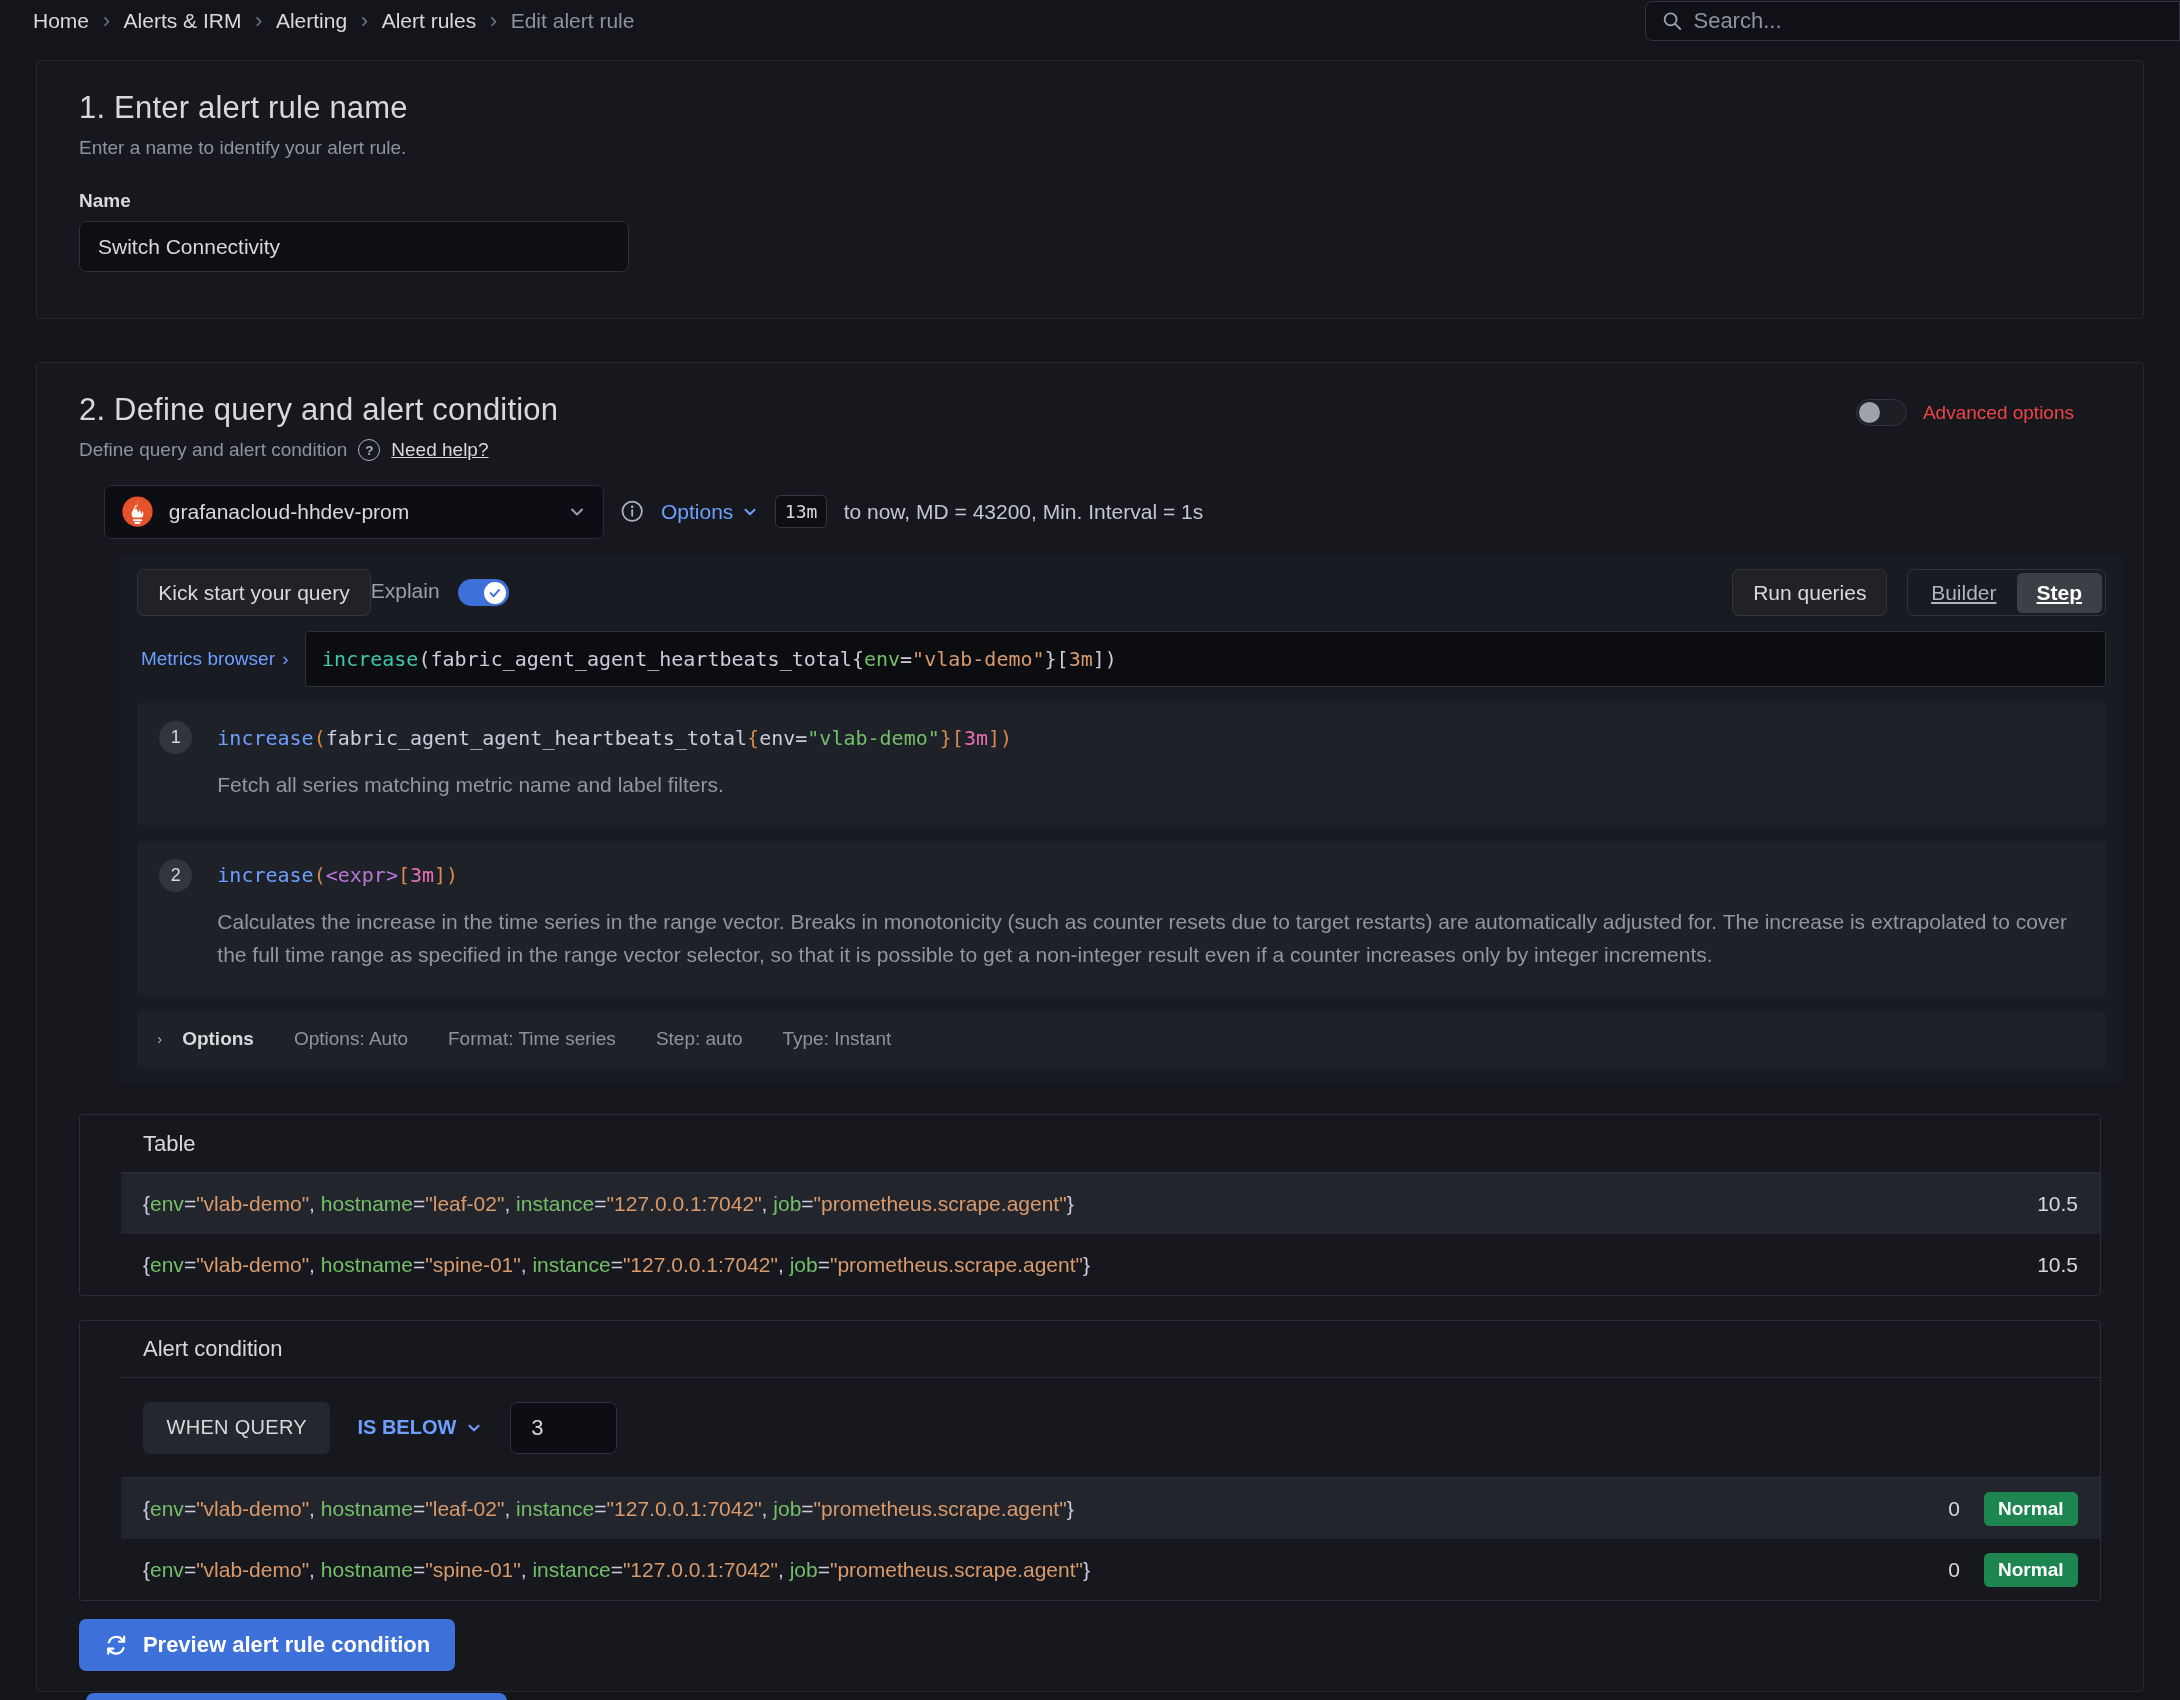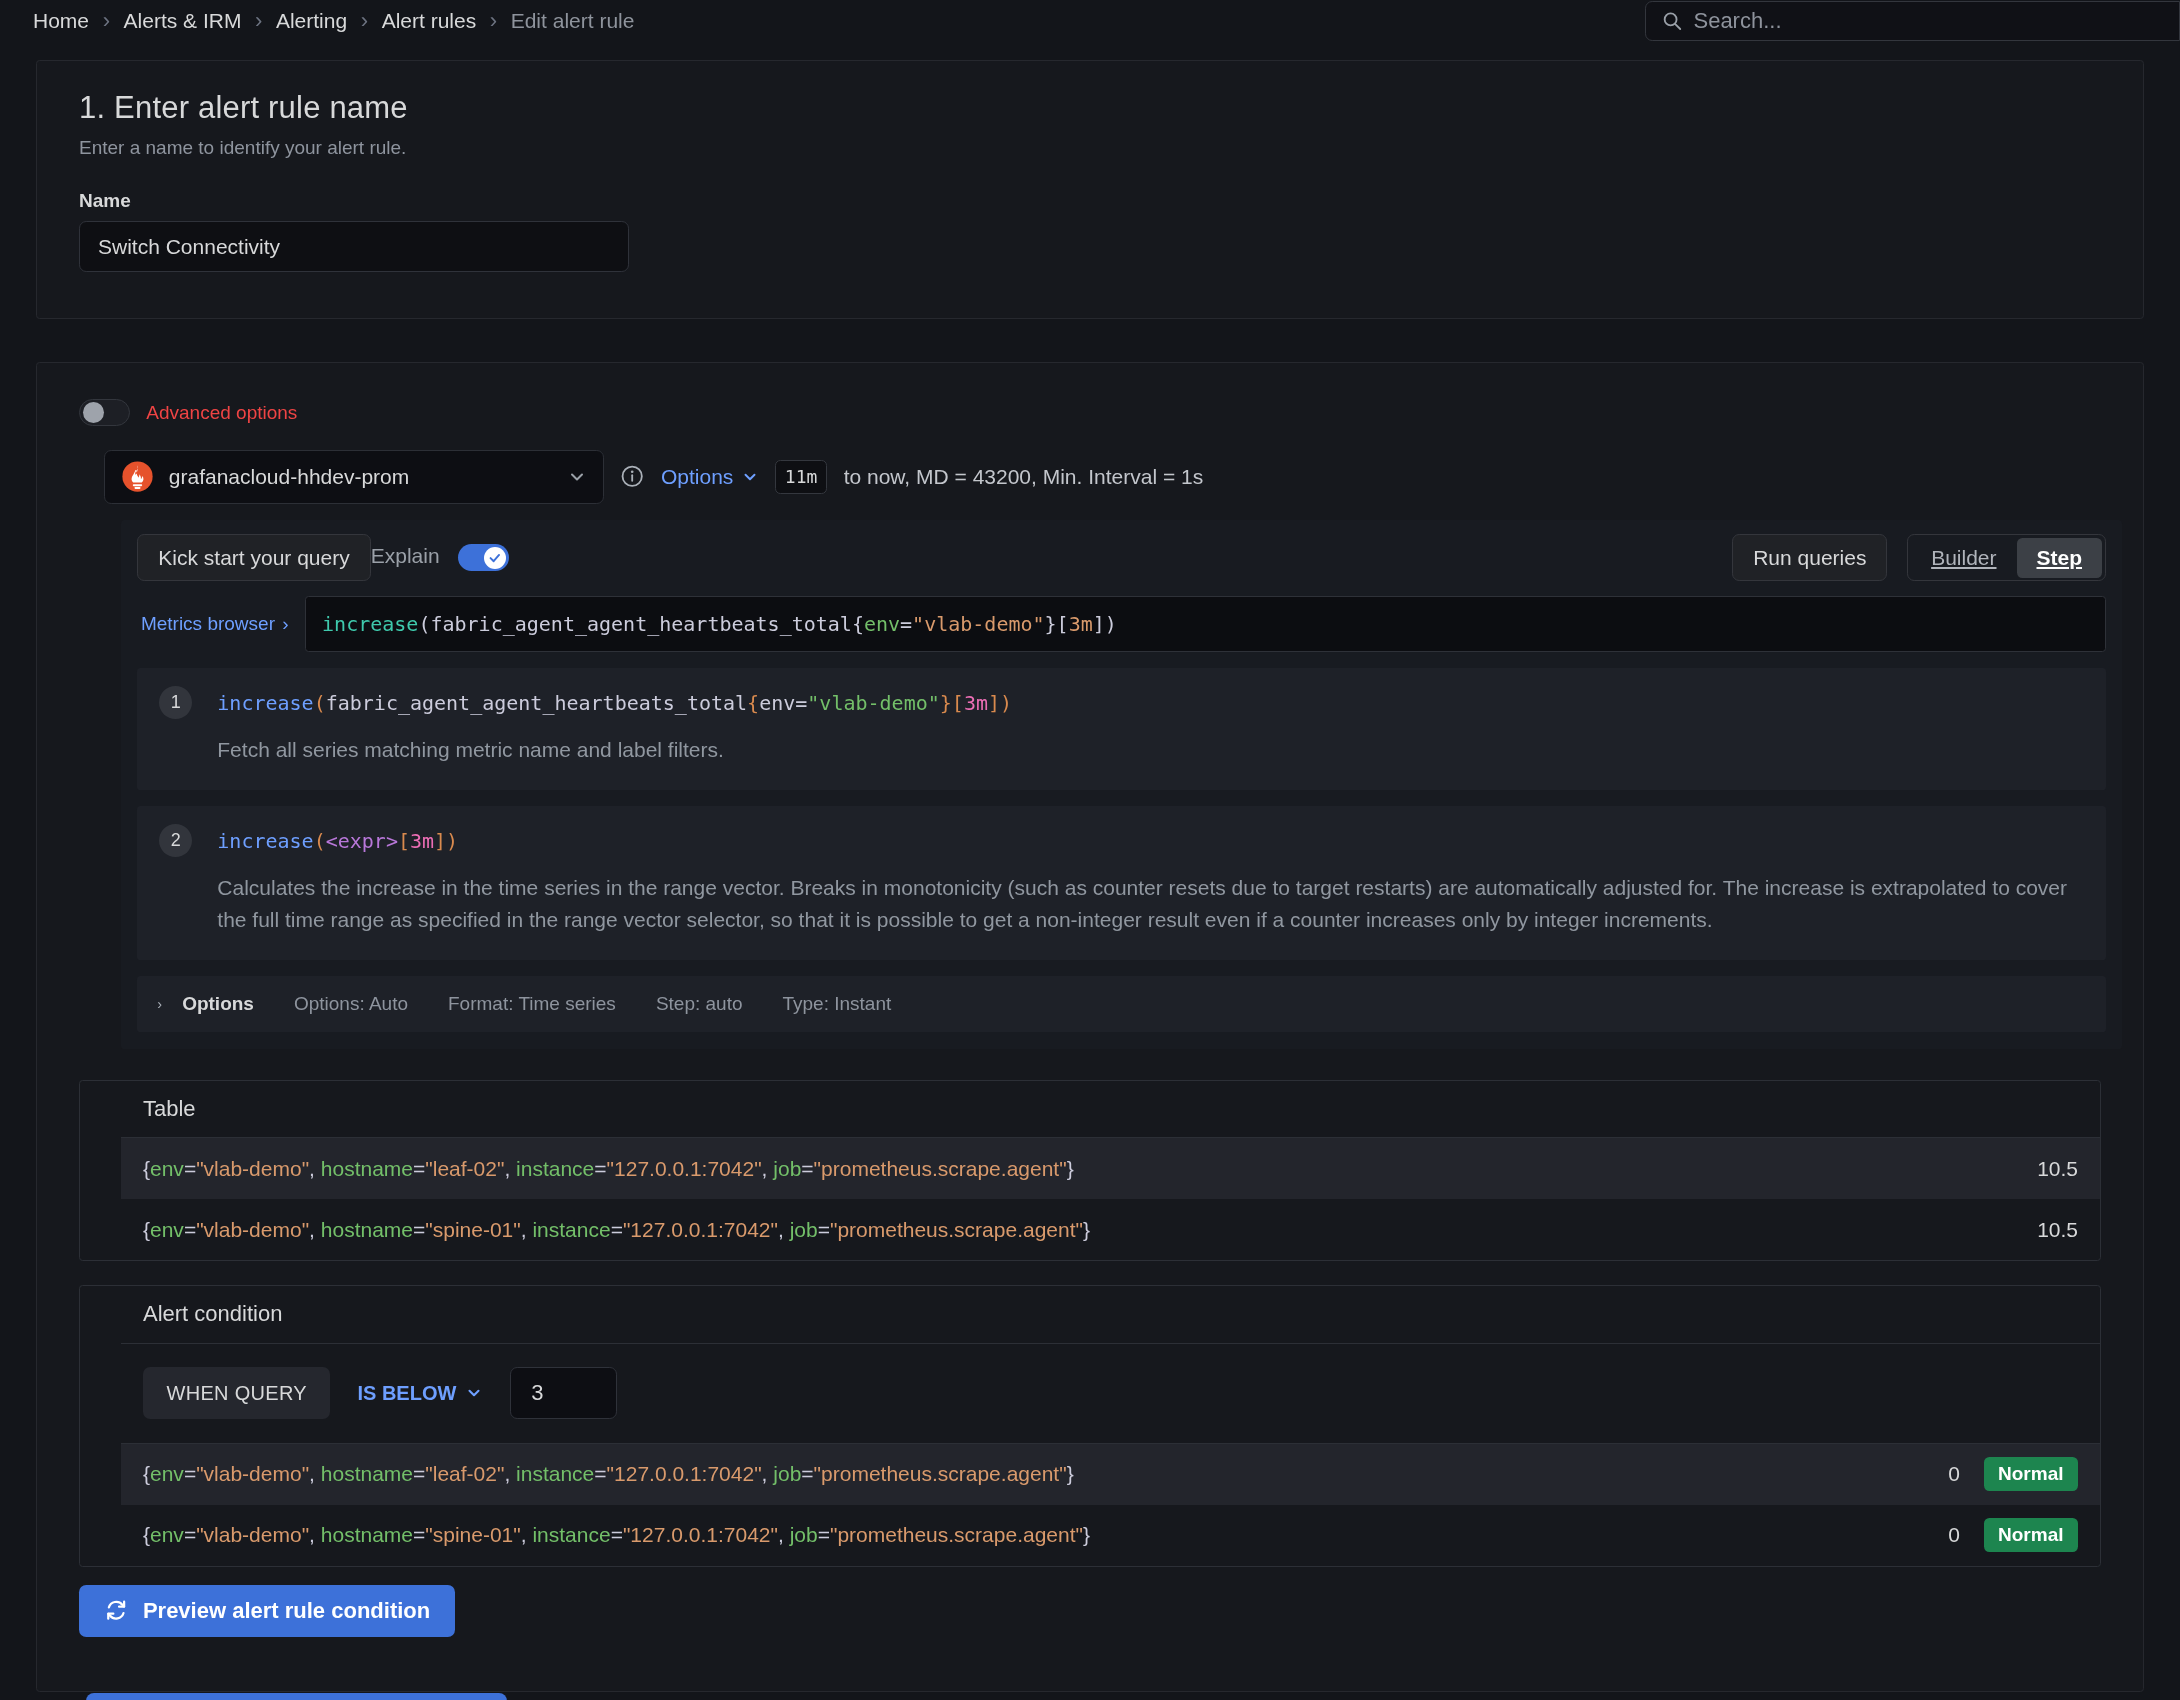--- a/index.html
+++ b/index.html
@@ -153,20 +153,28 @@
 
 <section class="card card1">
   <h2 class="section-title">1. Enter alert rule name</h2>
   <p class="section-desc">Enter a name to identify your alert rule.</p>
   <label class="field-label">Name</label>
   <input class="text-input" value="Switch Connectivity" style="">
 </section>
 
 <section class="card card2">
   <div class="card2-head">
+    <div>
+      <h2 class="section-title">2. Define query and alert condition</h2>
+      <div class="subtitle-row">
+        <span class="muted">Define query and alert condition</span>
+        <span class="help-circle">?</span>
+        <span class="need-help">Need help?</span>
+      </div>
+    </div>
     <div class="adv-wrap">
       <div class="toggle off">
           <div class="knob"></div>
         </div>
       <span class="adv-label">Advanced options</span>
     </div>
   </div>
 
   
   <div class="ds-row">
@@ -186,21 +194,21 @@
       <circle cx="12" cy="12" r="9.5"></circle>
         <line x1="12" y1="11" x2="12" y2="16.5" stroke-linecap="round"></line>
         <circle cx="12" cy="7.6" r="1.3" fill="#aab0b8" stroke="none"></circle>
     </svg>
     <span class="link-blue">
       <span>Options</span>
       <svg class="icon" width="18" height="18" viewBox="0 0 24 24" fill="none" stroke="#6e9fff" stroke-width="2.6" stroke-linecap="round" stroke-linejoin="round">
           <polyline points="6 9 12 15 18 9"></polyline>
         </svg>
     </span>
-    <span class="mono-badge">11m</span>
+    <span class="mono-badge">13m</span>
     <span class="time-info">to now, MD = 43200, Min. Interval = 1s</span>
   </div>
 
   
   <div class="query-panel">
     <div class="q-header">
       <button class="btn-secondary">Kick start your query</button>
       <div class="explain-wrap">
         <span class="explain-label">Explain</span>
         <div class="toggle on">

